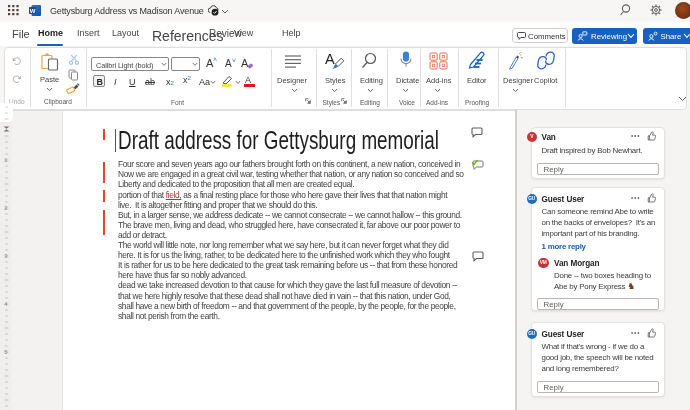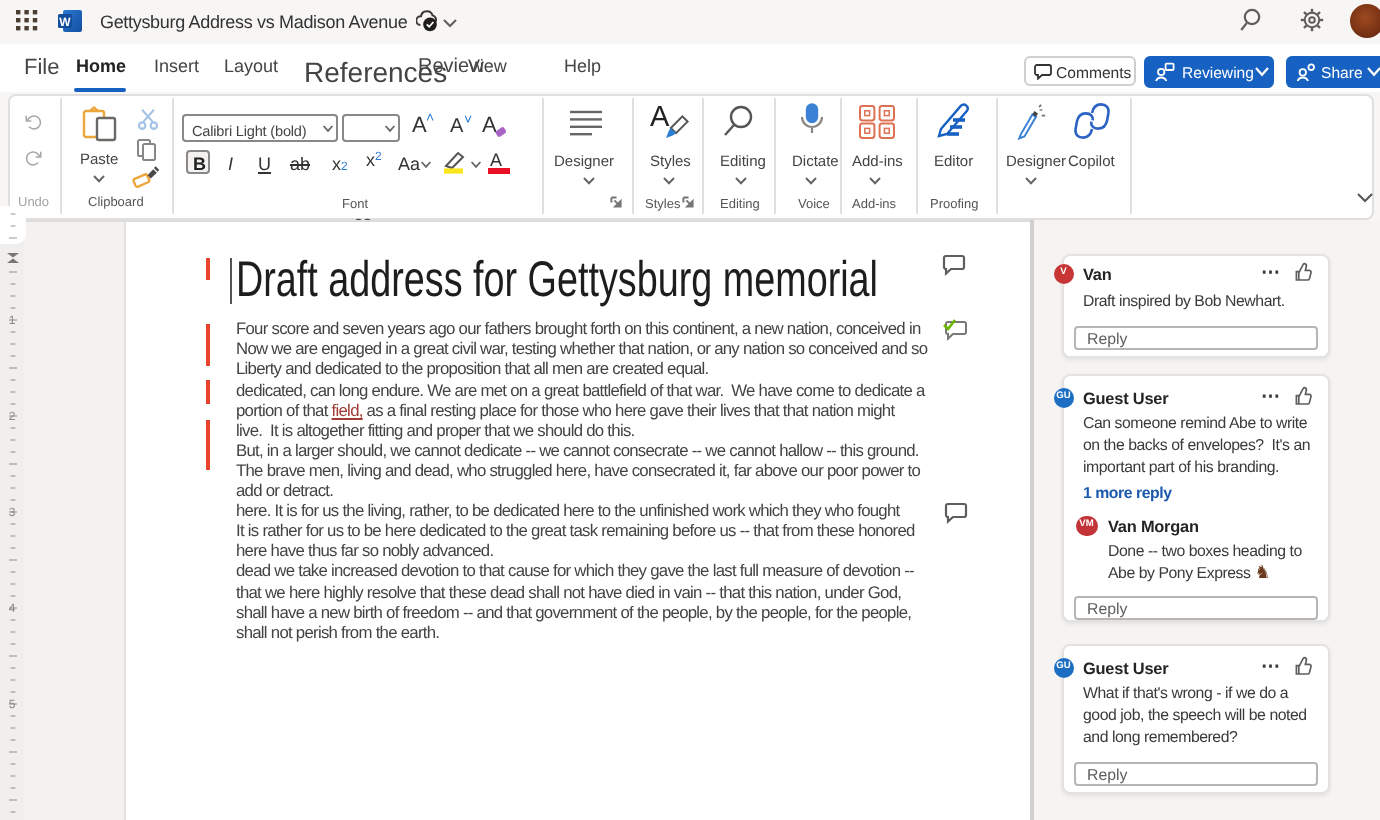--- a/index.html
+++ b/index.html
@@ -390,26 +390,26 @@
 
 <div class="abs" style="left:103px;top:129px;width:2.2px;height:11px;background:#e8442c;"></div>
 <div class="abs" style="left:103px;top:162px;width:2.2px;height:21px;background:#e8442c;"></div>
 <div class="abs" style="left:103px;top:189.5px;width:2.2px;height:12px;background:#e8442c;"></div>
 <div class="abs" style="left:103px;top:209.5px;width:2.2px;height:25px;background:#e8442c;"></div>
 
 <div id="bodytext" class="abs" style="left:118px;top:159.3px;width:345px;font-size:8.4px;line-height:10.1px;color:#434343;letter-spacing:-0.36px;white-space:nowrap;">
 <div>Four score and seven years ago our fathers brought forth on this continent, a new nation, conceived in</div>
 <div>Now we are engaged in a great civil war, testing whether that nation, or any nation so conceived and so</div>
 <div>Liberty and dedicated to the proposition that all men are created equal.</div>
-<div>dedicated, can long endure. We are met on a great battlefield of that war.&nbsp; We have come to dedicate a</div>
 <div>portion of that <span style="color:#a03a32;text-decoration:underline;">field,</span> as a final resting place for those who here gave their lives that that nation might</div>
 <div>live.&nbsp; It is altogether fitting and proper that we should do this.</div>
-<div>But, in a larger should, we cannot dedicate -- we cannot consecrate -- we cannot hallow -- this ground.</div>
+<div>But, in a larger sense, we address dedicate -- we cannot consecrate -- we cannot hallow -- this ground.</div>
 <div>The brave men, living and dead, who struggled here, have consecrated it, far above our poor power to</div>
 <div>add or detract.</div>
+<div>The world will little note, nor long remember what we say here, but it can never forget what they did</div>
 <div>here. It is for us the living, rather, to be dedicated here to the unfinished work which they who fought</div>
 <div>It is rather for us to be here dedicated to the great task remaining before us -- that from these honored</div>
 <div>here have thus far so nobly advanced.</div>
 <div>dead we take increased devotion to that cause for which they gave the last full measure of devotion --</div>
 <div>that we here highly resolve that these dead shall not have died in vain -- that this nation, under God,</div>
 <div>shall have a new birth of freedom -- and that government of the people, by the people, for the people,</div>
 <div>shall not perish from the earth.</div>
 </div>
 
 <svg class="abs" style="left:471px;top:127px;" width="12" height="12" viewBox="0 0 12 12">

